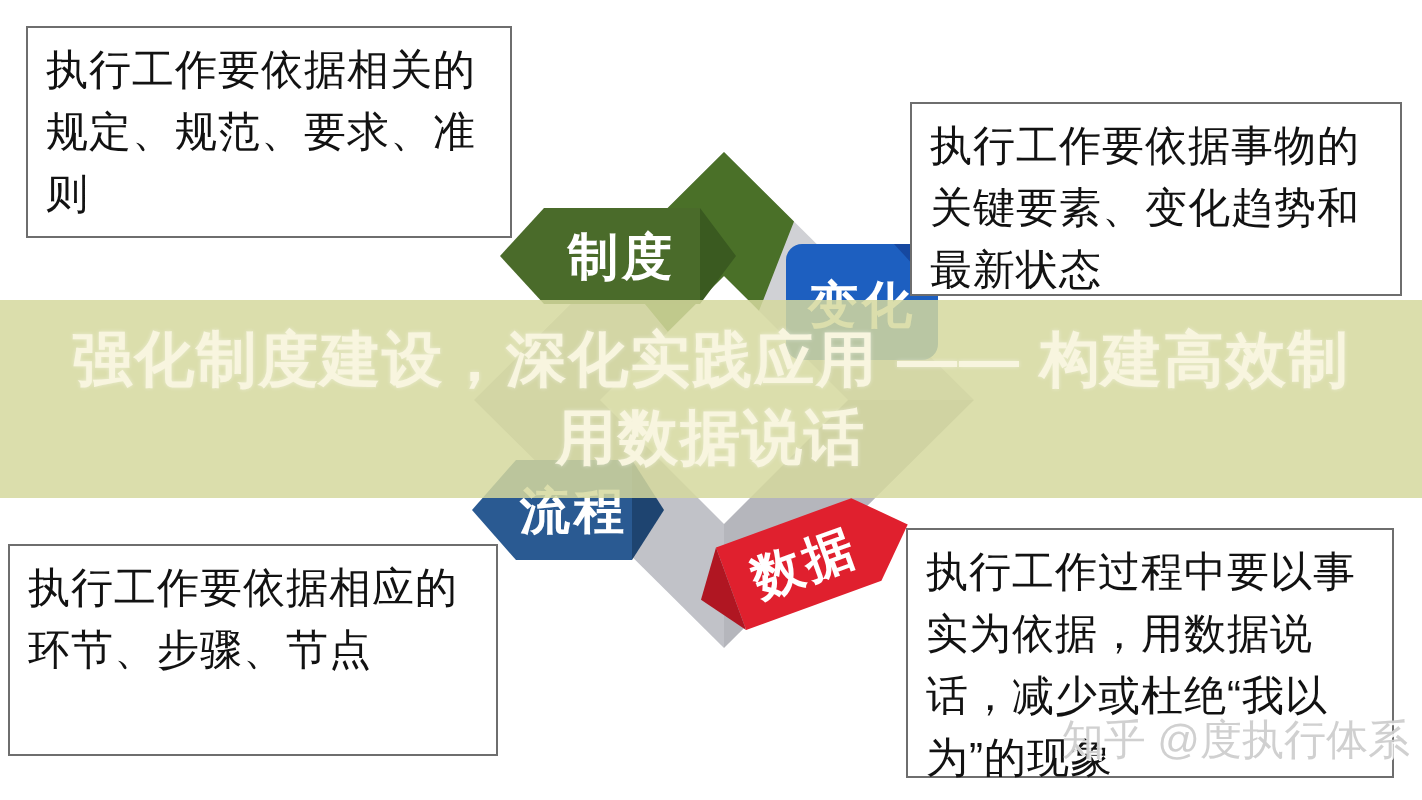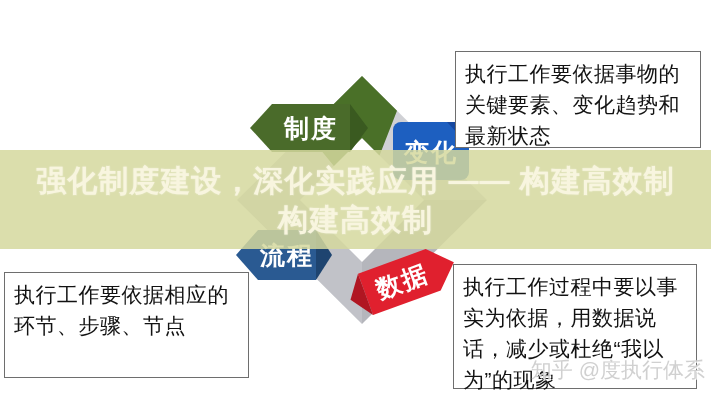--- a/index.html
+++ b/index.html
@@ -69,30 +69,33 @@
       <text class="ribbon-label" x="287" y="264">流程</text>
     </g>
 
     <g transform="rotate(-20 405 280)">
       <path d="M363,258 L435,258 L457,280 L435,302 L363,302 Z" fill="#e0202e"></path>
       <path d="M363,258 L347,280 L363,302 Z" fill="#b01622"></path>
       <text class="ribbon-label" x="402" y="289">数据</text>
     </g>
   </svg>
 
+  <div class="note-box box-tl">
+    <span>执行工作要依据相关的规定、规范、要求、准则</span>
+  </div>
   <div class="note-box box-tr">
     <span>执行工作要依据事物的关键要素、变化趋势和最新状态</span>
   </div>
   <div class="note-box box-bl">
     <span>执行工作要依据相应的环节、步骤、节点</span>
   </div>
   <div class="note-box box-br">
     <span>执行工作过程中要以事实为依据，用数据说话，减少或杜绝“我以为”的现象</span>
   </div>
 
   <div class="banner">
     <div class="banner-line">强化制度建设，深化实践应用 —— 构建高效制</div>
-    <div class="banner-line">构建高效制</div>
+    <div class="banner-line">用数据说话</div>
   </div>
 
   <div class="watermark">知乎 @度执行体系</div>
 
 </div>
 
 </body></html>

